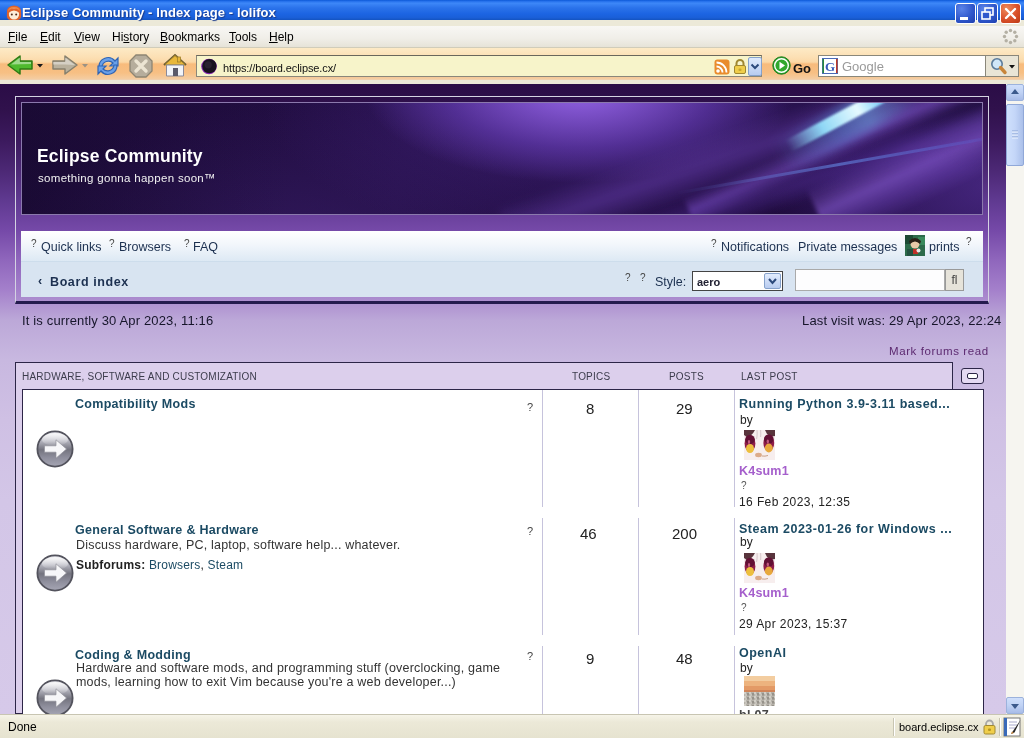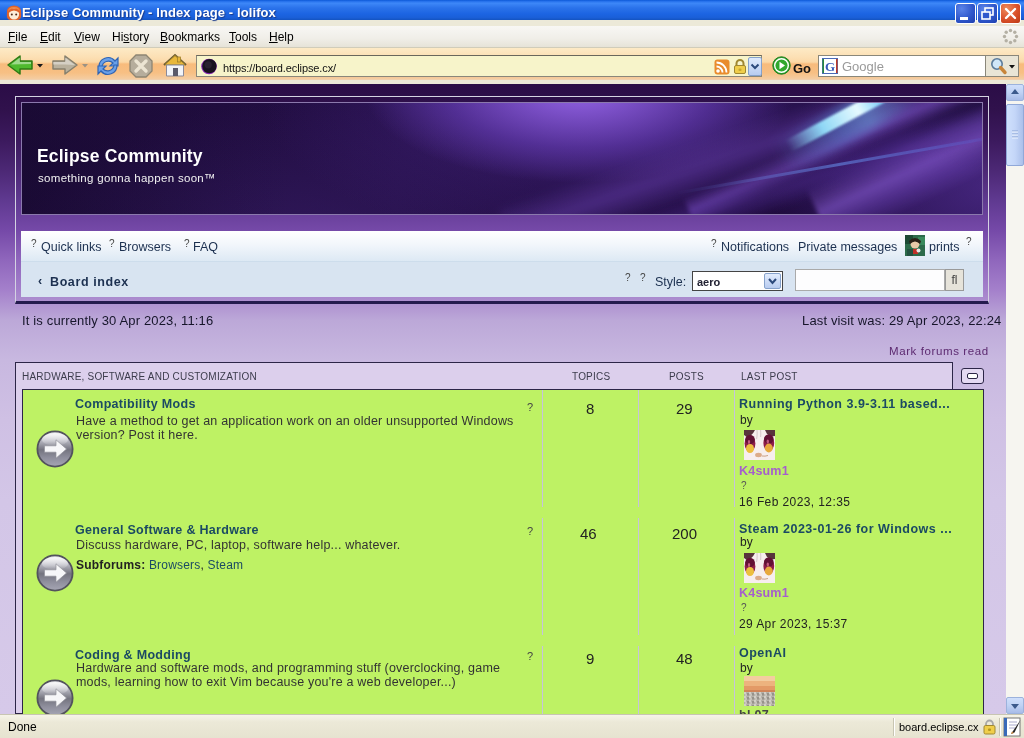--- a/index.html
+++ b/index.html
@@ -77,21 +77,21 @@
 
 .smalltxt { position:absolute; font-size:13px; color:#16152a; letter-spacing:0.15px;margin-left:8px; }
 #markread { position:absolute; font-size:11.5px; color:#5c2a70; letter-spacing:0.6px; }
 
 
 #ftable { position:absolute; left:15px; top:278px; width:938px; height:352px; border:1px solid #2c2547; background:#dccfec; }
 #fhead { position:absolute; left:0; top:0; width:974px; height:25px; font-size:10px; color:#3c3c4c; letter-spacing:0.2px; }
 #fhead span { position:absolute; top:8px; }
 #minbtn { position:absolute; left:945px; top:5px; width:23px; height:16px; border:1px solid #2c2547; border-radius:3px; background:#e4d9f2; }
 #minbtn i { position:absolute; left:5px; top:4px; width:11px; height:6px; background:#fff; border:1px solid #2c2547; border-radius:2px; }
-#fin { position:absolute; left:6px; top:26px; width:962px; height:330px; border:1px solid #2c2547; background:#bef264; }
+#fin { position:absolute; left:6px; top:26px; width:962px; height:330px; border:1px solid #2c2547; background:#ffffff; }
 .frow { position:absolute; left:0; width:960px; height:128px; }
 .cell { position:absolute; top:0px; bottom:11px; border-left:1px solid #c6c3dc; }
 .ctopic { left:519px; width:97px; }
 .cpost { left:615px; width:96px; }
 .clast { left:711px; width:249px; }
 .frow .ricon { position:absolute; left:13px; }
 .ftitle { position:absolute; left:52px; font-size:12.5px; font-weight:bold; color:#1b4a63; letter-spacing:0.3px; }
 .fdesc { position:absolute; left:53px; font-size:12.5px; color:#333; letter-spacing:0.2px; line-height:13.5px; width:448px; }
 .fq { position:absolute; left:504px; font-size:11px; color:#444; }
 .num { position:absolute; font-size:15px; color:#222; }
@@ -336,21 +336,20 @@
       <div class="frow" style="top:0px">
         <div class="cell ctopic"></div>
           <div class="cell cpost"></div>
           <div class="cell clast"></div>
         <svg class="ricon" style="top:40px" width="38" height="38" viewBox="0 0 38 38">
           <circle cx="19" cy="19" r="17.6" fill="url(#gs)" stroke="#53535d" stroke-width="1.8"></circle>
           <ellipse cx="19" cy="9.5" rx="13" ry="6.5" fill="url(#gh)"></ellipse>
           <path d="M8.5 15.8 L20 15.8 L20 9.8 L30.5 19 L20 28.2 L20 22.2 L8.5 22.2 Z" fill="#f7f7f9" stroke="#90909a" stroke-width="0.7"></path>
         </svg>
         <span class="ftitle" style="top:7px">Compatibility Mods</span>
-        <div class="fdesc" style="top:25px">Have a method to get an application work on an older unsupported Windows version? Post it here.</div>
         <span class="fq" style="top:11px">?</span>
         <span class="num" style="left:563px;top:10px">8</span>
         <span class="num" style="left:653px;top:10px">29</span>
         <span class="lp" style="top:7px">Running Python 3.9-3.11 based...</span>
         <span class="lpby" style="top:23px">by</span>
         <svg class="lpav" style="top:40px" width="31" height="30" viewBox="0 0 31 30">
           <rect width="31" height="30" fill="#f7eeee"></rect>
           <path d="M0 0 L11 0 Q8 6 3 7 L0 5 Z" fill="#58343c"></path>
           <path d="M21 0 L31 0 L31 6 Q26 7 23 4 Z" fill="#58343c"></path>
           <path d="M13 0 Q13.5 5 12.5 9 M16.5 0 Q17 4 16.5 7" stroke="#dccdd0" stroke-width="1.2" fill="none"></path>

